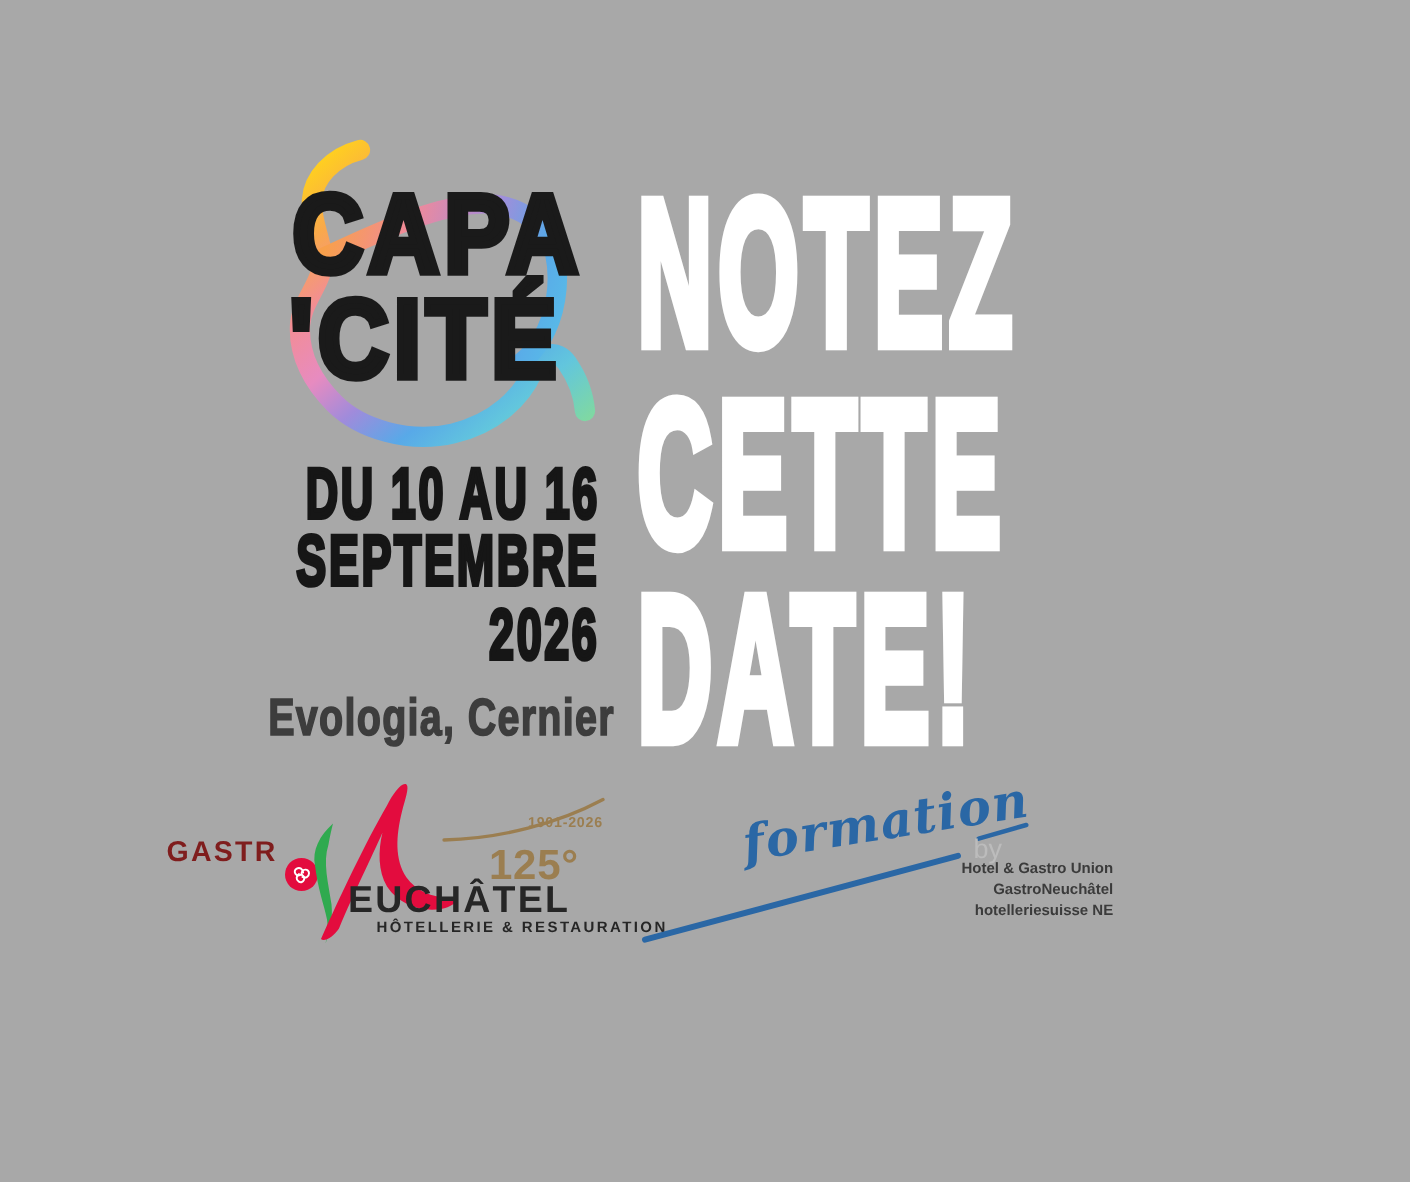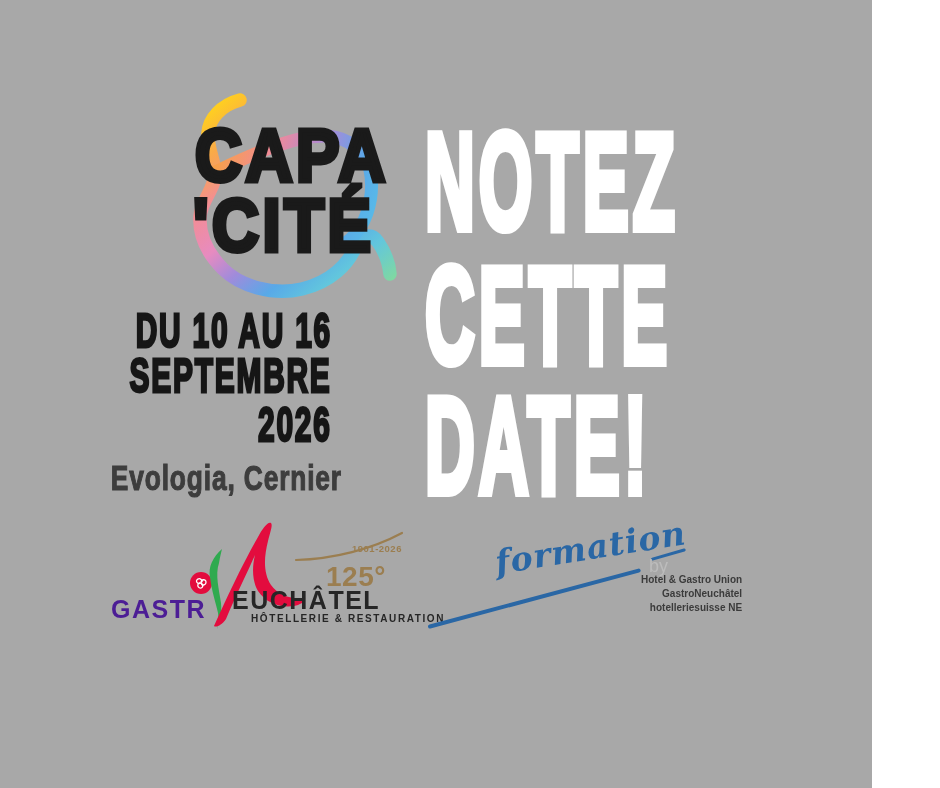--- a/index.html
+++ b/index.html
@@ -1,18 +1,18 @@
 <!DOCTYPE html>
 <html><head>
 <meta charset="utf-8">
 <style>
   html,body{margin:0;padding:0;}
   #canvas{
     position:relative;
-    width:872px;height:788px;
+    width:940px;height:788px;
     background:#a8a8a8;
     overflow:hidden;
     font-family:"Liberation Sans",sans-serif;
   }
   .abs{position:absolute;white-space:nowrap;}
 
   
   .capa-line{
     left:195px;
     font-weight:700;font-size:74px;line-height:1;
@@ -50,23 +50,23 @@
     right:530px;top:461px;
     color:#3d3d3d;
     font-weight:700;font-size:31px;line-height:1;
     -webkit-text-stroke:1px #3d3d3d;
     letter-spacing:1px;
     transform:scale(0.85,1.12);transform-origin:right top;
   }
 
   
   .gastro-prefix{
-    left:111px;top:597px;
-    font-size:25px;font-weight:600;letter-spacing:1.5px;
-    color:#4c1d95;line-height:1;
+    left:111px;top:559px;
+    font-size:19px;font-weight:600;letter-spacing:1.5px;
+    color:#7f1d1d;line-height:1;
   }
   .gastro-suffix{
     left:232px;top:588px;
     font-size:25px;font-weight:600;letter-spacing:1.5px;
     color:#262626;line-height:1;
   }
   .gastro-tagline{
     left:229px;top:614px;
     font-size:10px;font-weight:700;letter-spacing:1.6px;
     color:#262626;line-height:1;padding-left:22px;

